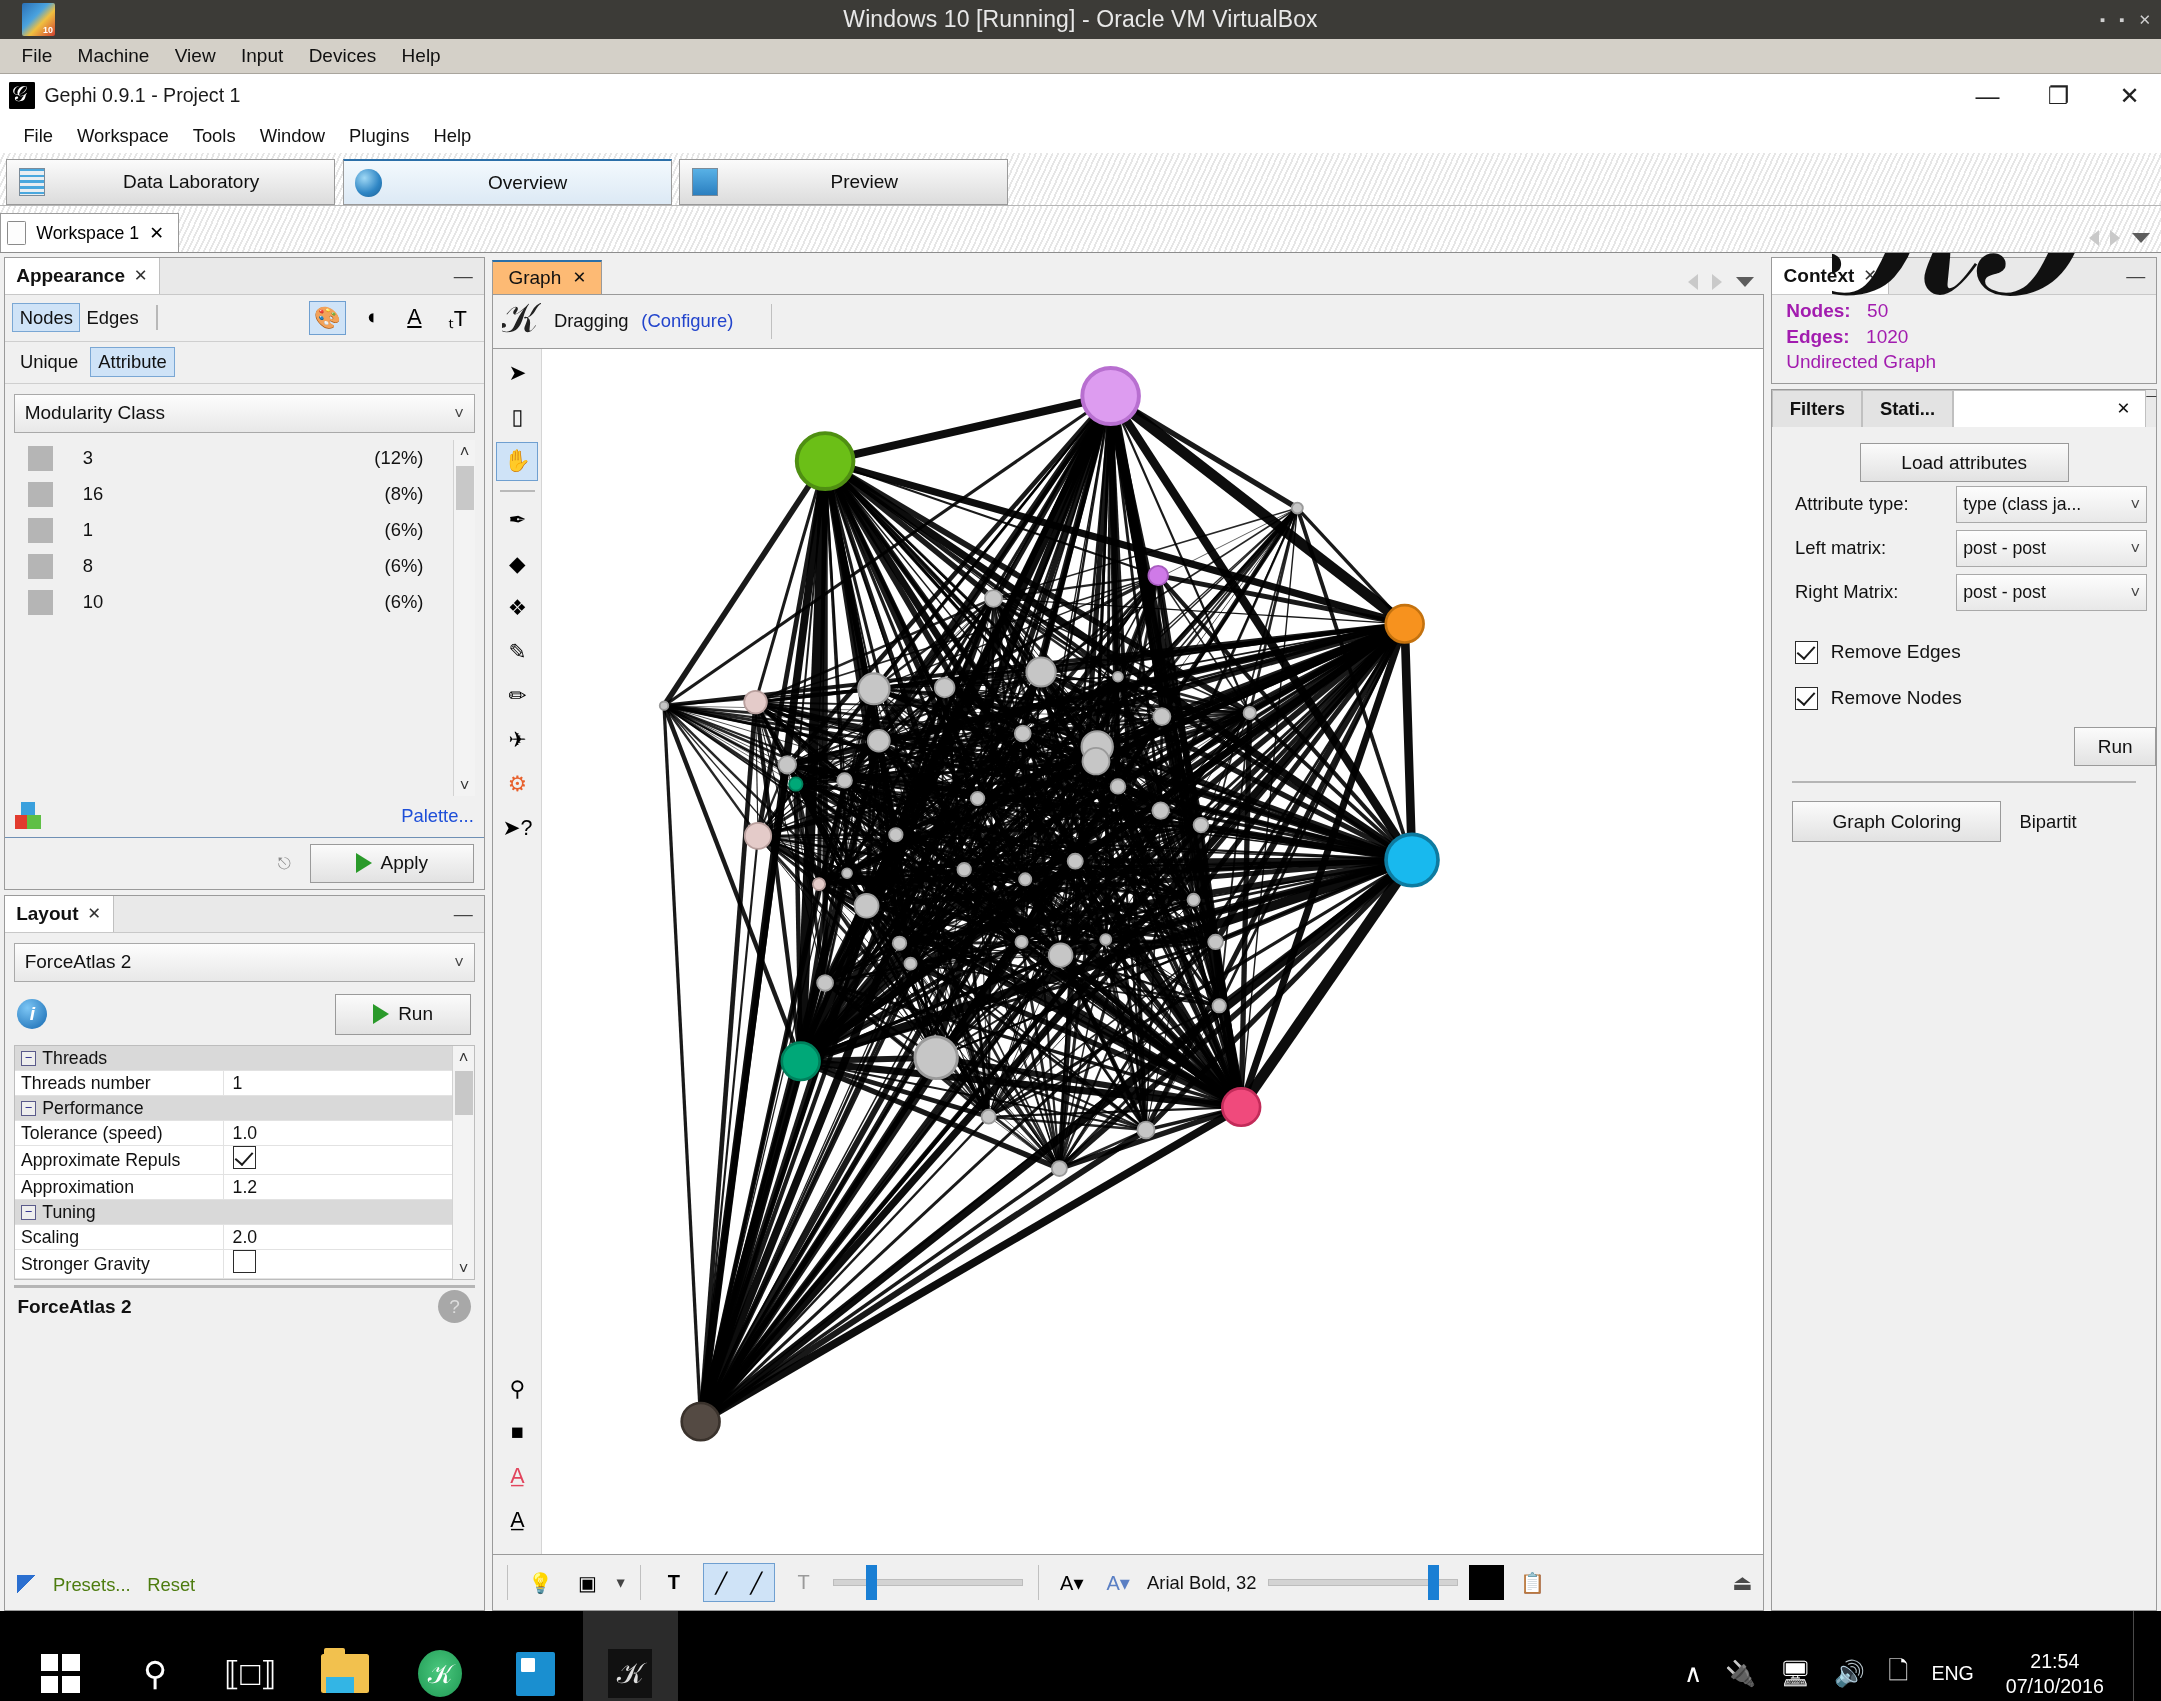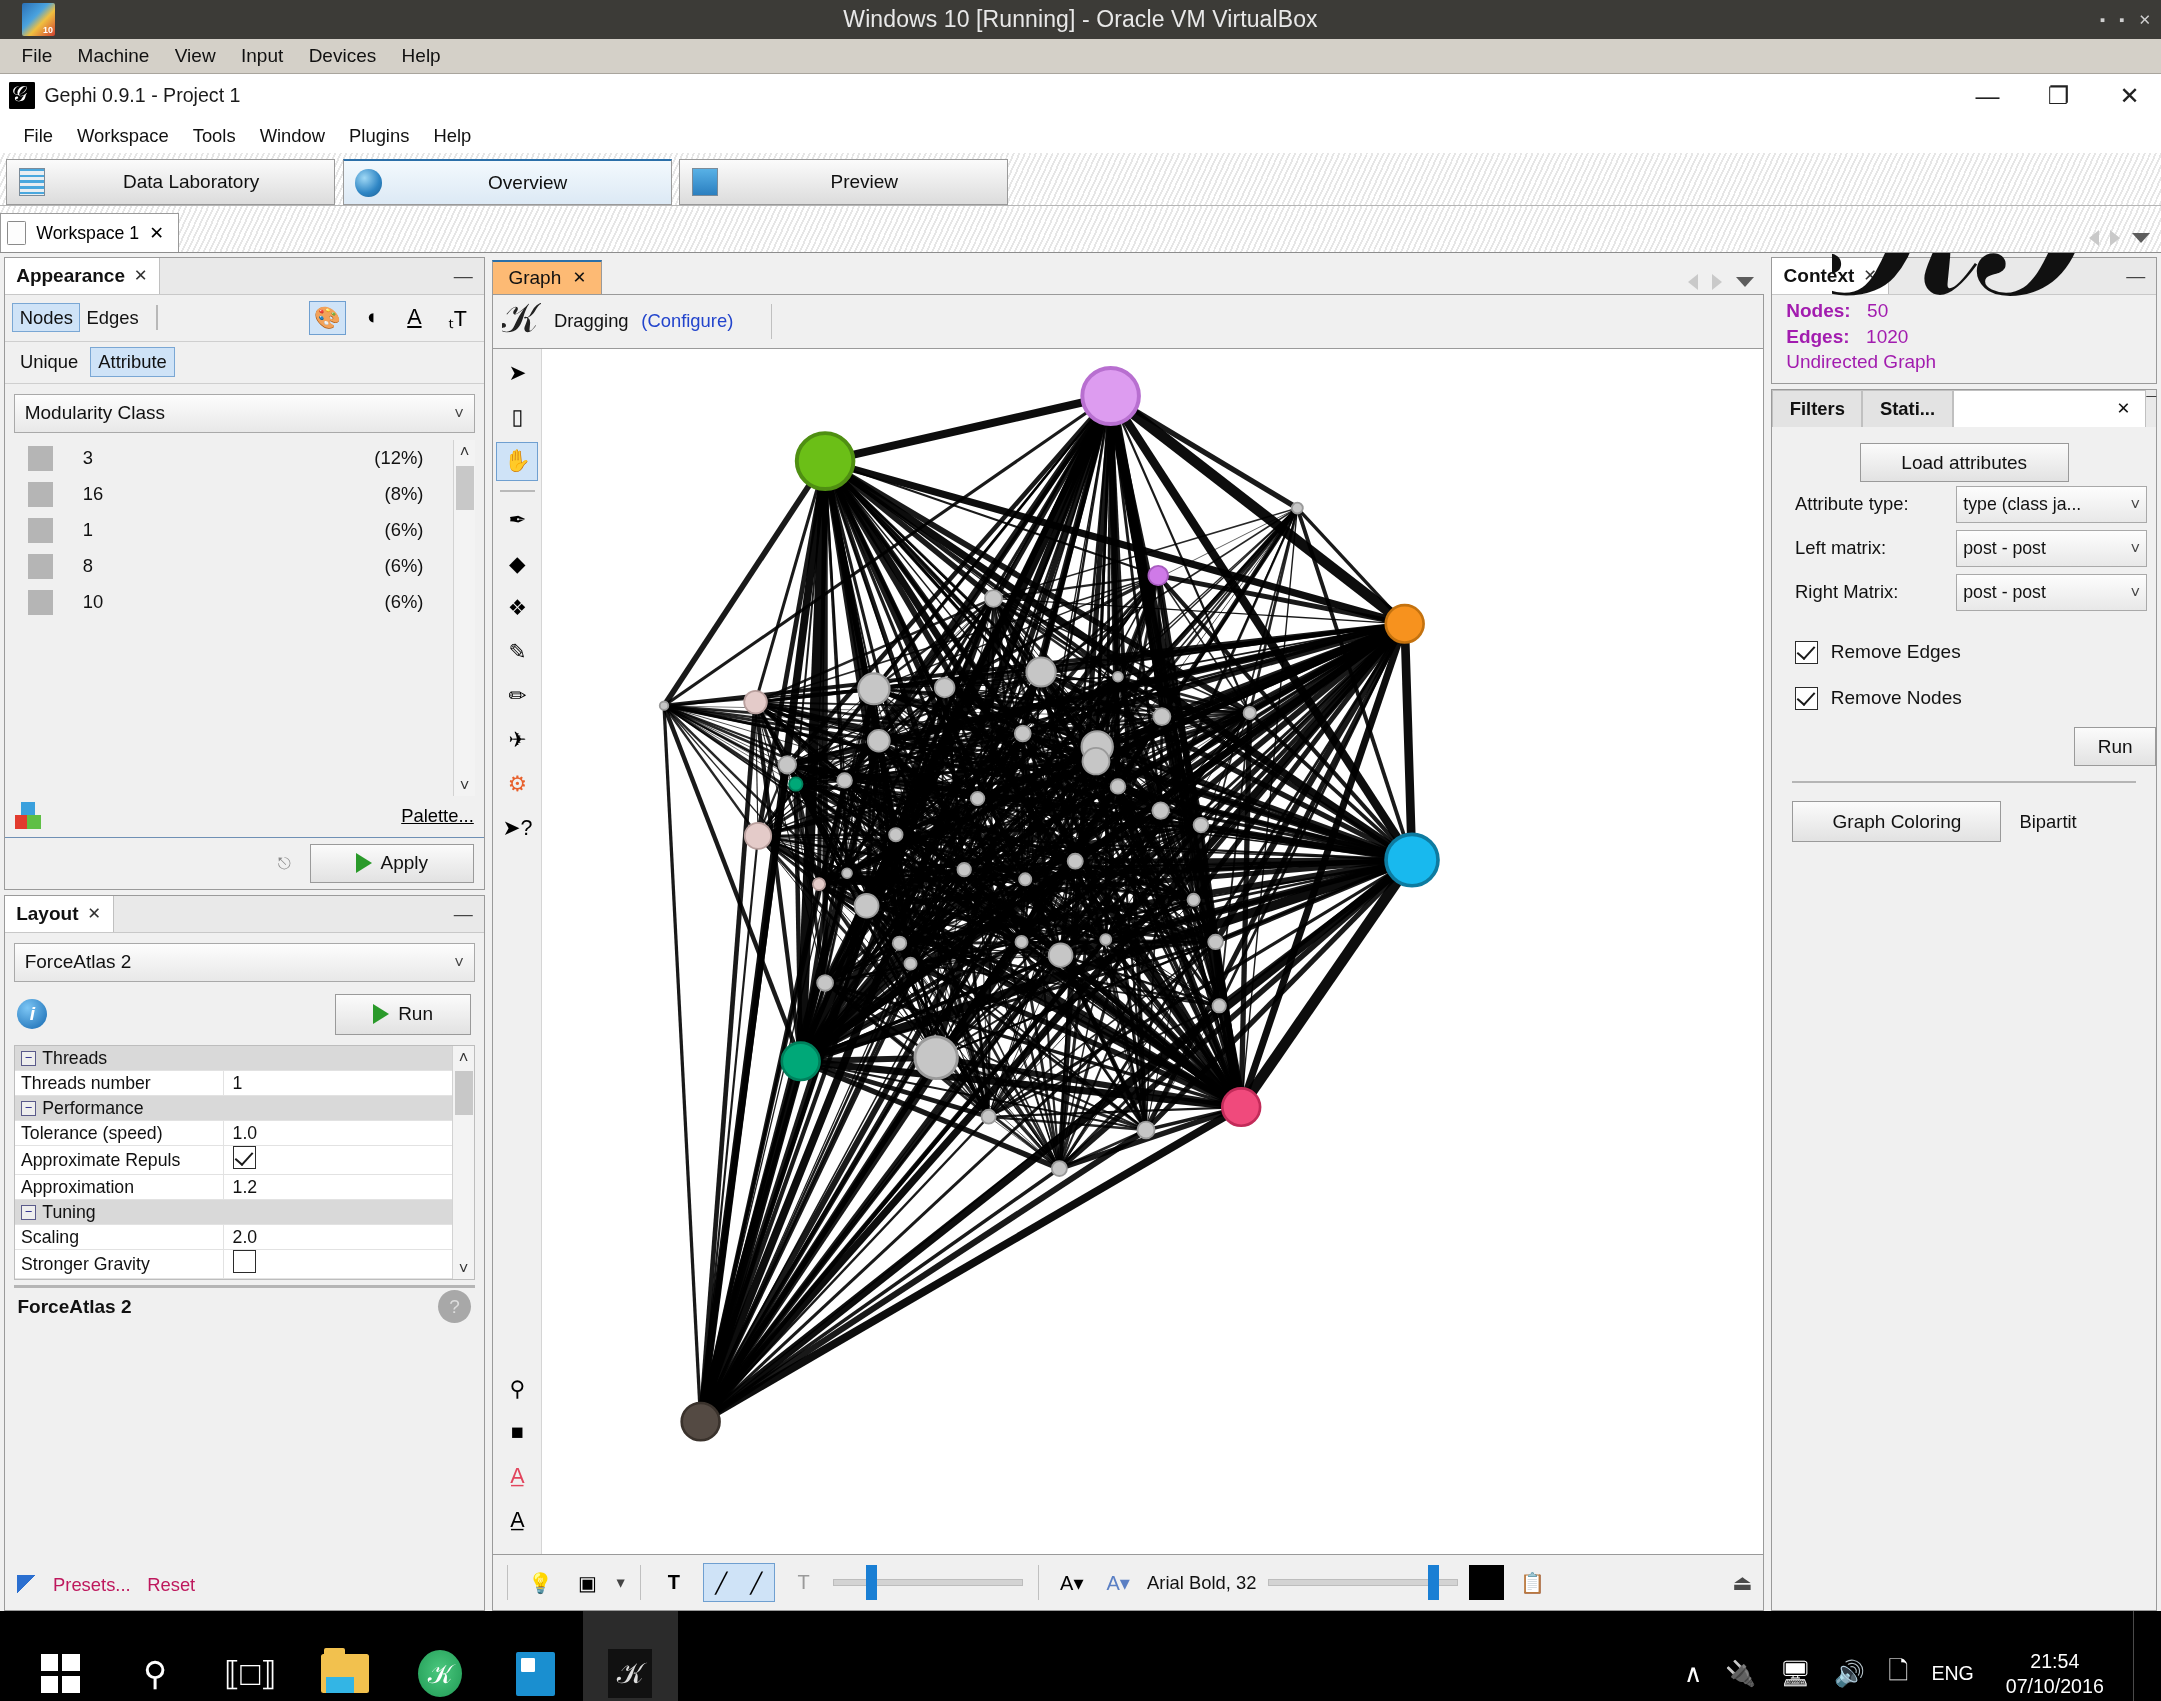--- a/index.html
+++ b/index.html
@@ -151,21 +151,21 @@
   .vscroll{ width:21.5px; background:#f3f3f3; border-left:0.6px solid #d2d2d2; display:flex;flex-direction:column;align-items:center;}
   .vscroll .ar{font-size:16.5px;color:#333;line-height:1;padding:2.5px 0;}
   .vscroll .thumb{width:17.7px;height:44px;background:#c8c8c8;margin-top:3.8px;}
   .vscroll .sp{flex:1;}
   .palette-row{ height:41px; display:flex; align-items:center; padding:0 10px; }
   .cubes{width:28px;height:28px;position:relative;}
   .cubes i{position:absolute;display:block;width:14px;height:14px;}
   .cubes .c1{background:#e23b2e;left:0;top:12.7px;}
   .cubes .c2{background:#5fbf45;left:12.7px;top:12.7px;}
   .cubes .c3{background:#3aa0dd;left:6.3px;top:0;}
-  .palette-link{margin-left:auto;color:#000000;font-size:18.4px;text-decoration:underline;}
+  .palette-link{margin-left:auto;color:#1d4ed8;font-size:18.4px;}
   .apply-bar{ height:52px; border-top:1.3px solid #6f90b5; display:flex;align-items:center;justify-content:flex-end;gap:19px;padding-right:10px;}
   .chain{font-size:16.5px;color:#8a8a8a;}
   .btn {
     border:1.3px solid #9a9a9a; background:linear-gradient(180deg,#fbfbfb,#e2e2e2);
     font-size:19px; color:#111; display:flex;align-items:center;justify-content:center;gap:8.9px;
   }
   .play{width:0;height:0;border-top:10.8px solid transparent;border-bottom:10.8px solid transparent;border-left:16.5px solid #2a9a2a;}
 
   
   .lay-info{height:57px;display:flex;align-items:center;padding:0 12.7px;}
@@ -179,21 +179,21 @@
   .prow.group .pname{border-right:none;width:auto;flex:1;}
   .prow .pval{ flex:1; padding-left:8.9px; }
   .minus-box{width:15px;height:15px;border:1.3px solid #5a5a8a;display:inline-flex;align-items:center;justify-content:center;
     margin-right:6.3px;font-size:12.7px;color:#22228a;line-height:1;background:#eee;}
   .cb{width:23px;height:23px;border:1.9px solid #2b2b2b;background:#fff;display:inline-block;position:relative;}
   .cb.on::after{content:"";position:absolute;left:5px;top:0.6px;width:8.2px;height:15px;border:solid #1a1a1a;border-width:0 2.5px 2.5px 0;transform:rotate(42deg);}
   .lay-footer{height:38px;display:flex;align-items:center;padding:0 12.7px;}
   .lay-name{font-size:19px;font-weight:bold;color:#111;}
   .qmark{margin-left:auto;width:33px;height:33px;border-radius:50%;background:#a8a8a8;color:#ddd;font-size:19px;
     display:flex;align-items:center;justify-content:center;}
-  .presets-row{height:51px;display:flex;align-items:center;gap:16.5px;padding:0 12.7px;font-size:18.4px;color:#be185d;}
+  .presets-row{height:51px;display:flex;align-items:center;gap:16.5px;padding:0 12.7px;font-size:18.4px;color:#4d7c0f;}
   .flagico{width:19px;height:19px;background:linear-gradient(135deg,#2b6fd0 50%, transparent 50%);}
 
   
   #graph-panel{flex:1;display:flex;flex-direction:column;border:0;min-height:0;}
   #graph-tabstrip{height:37px;display:flex;align-items:flex-end;position:relative;}
   #graph-tab{
     height:34px; display:flex;align-items:center;gap:11.4px;padding:0 15px;
     background:#fdba74;border:0.6px solid #9a9a9a;border-bottom:none;border-top:2.5px solid #2b6fa8;
     font-size:19px;color:#111;
   }

